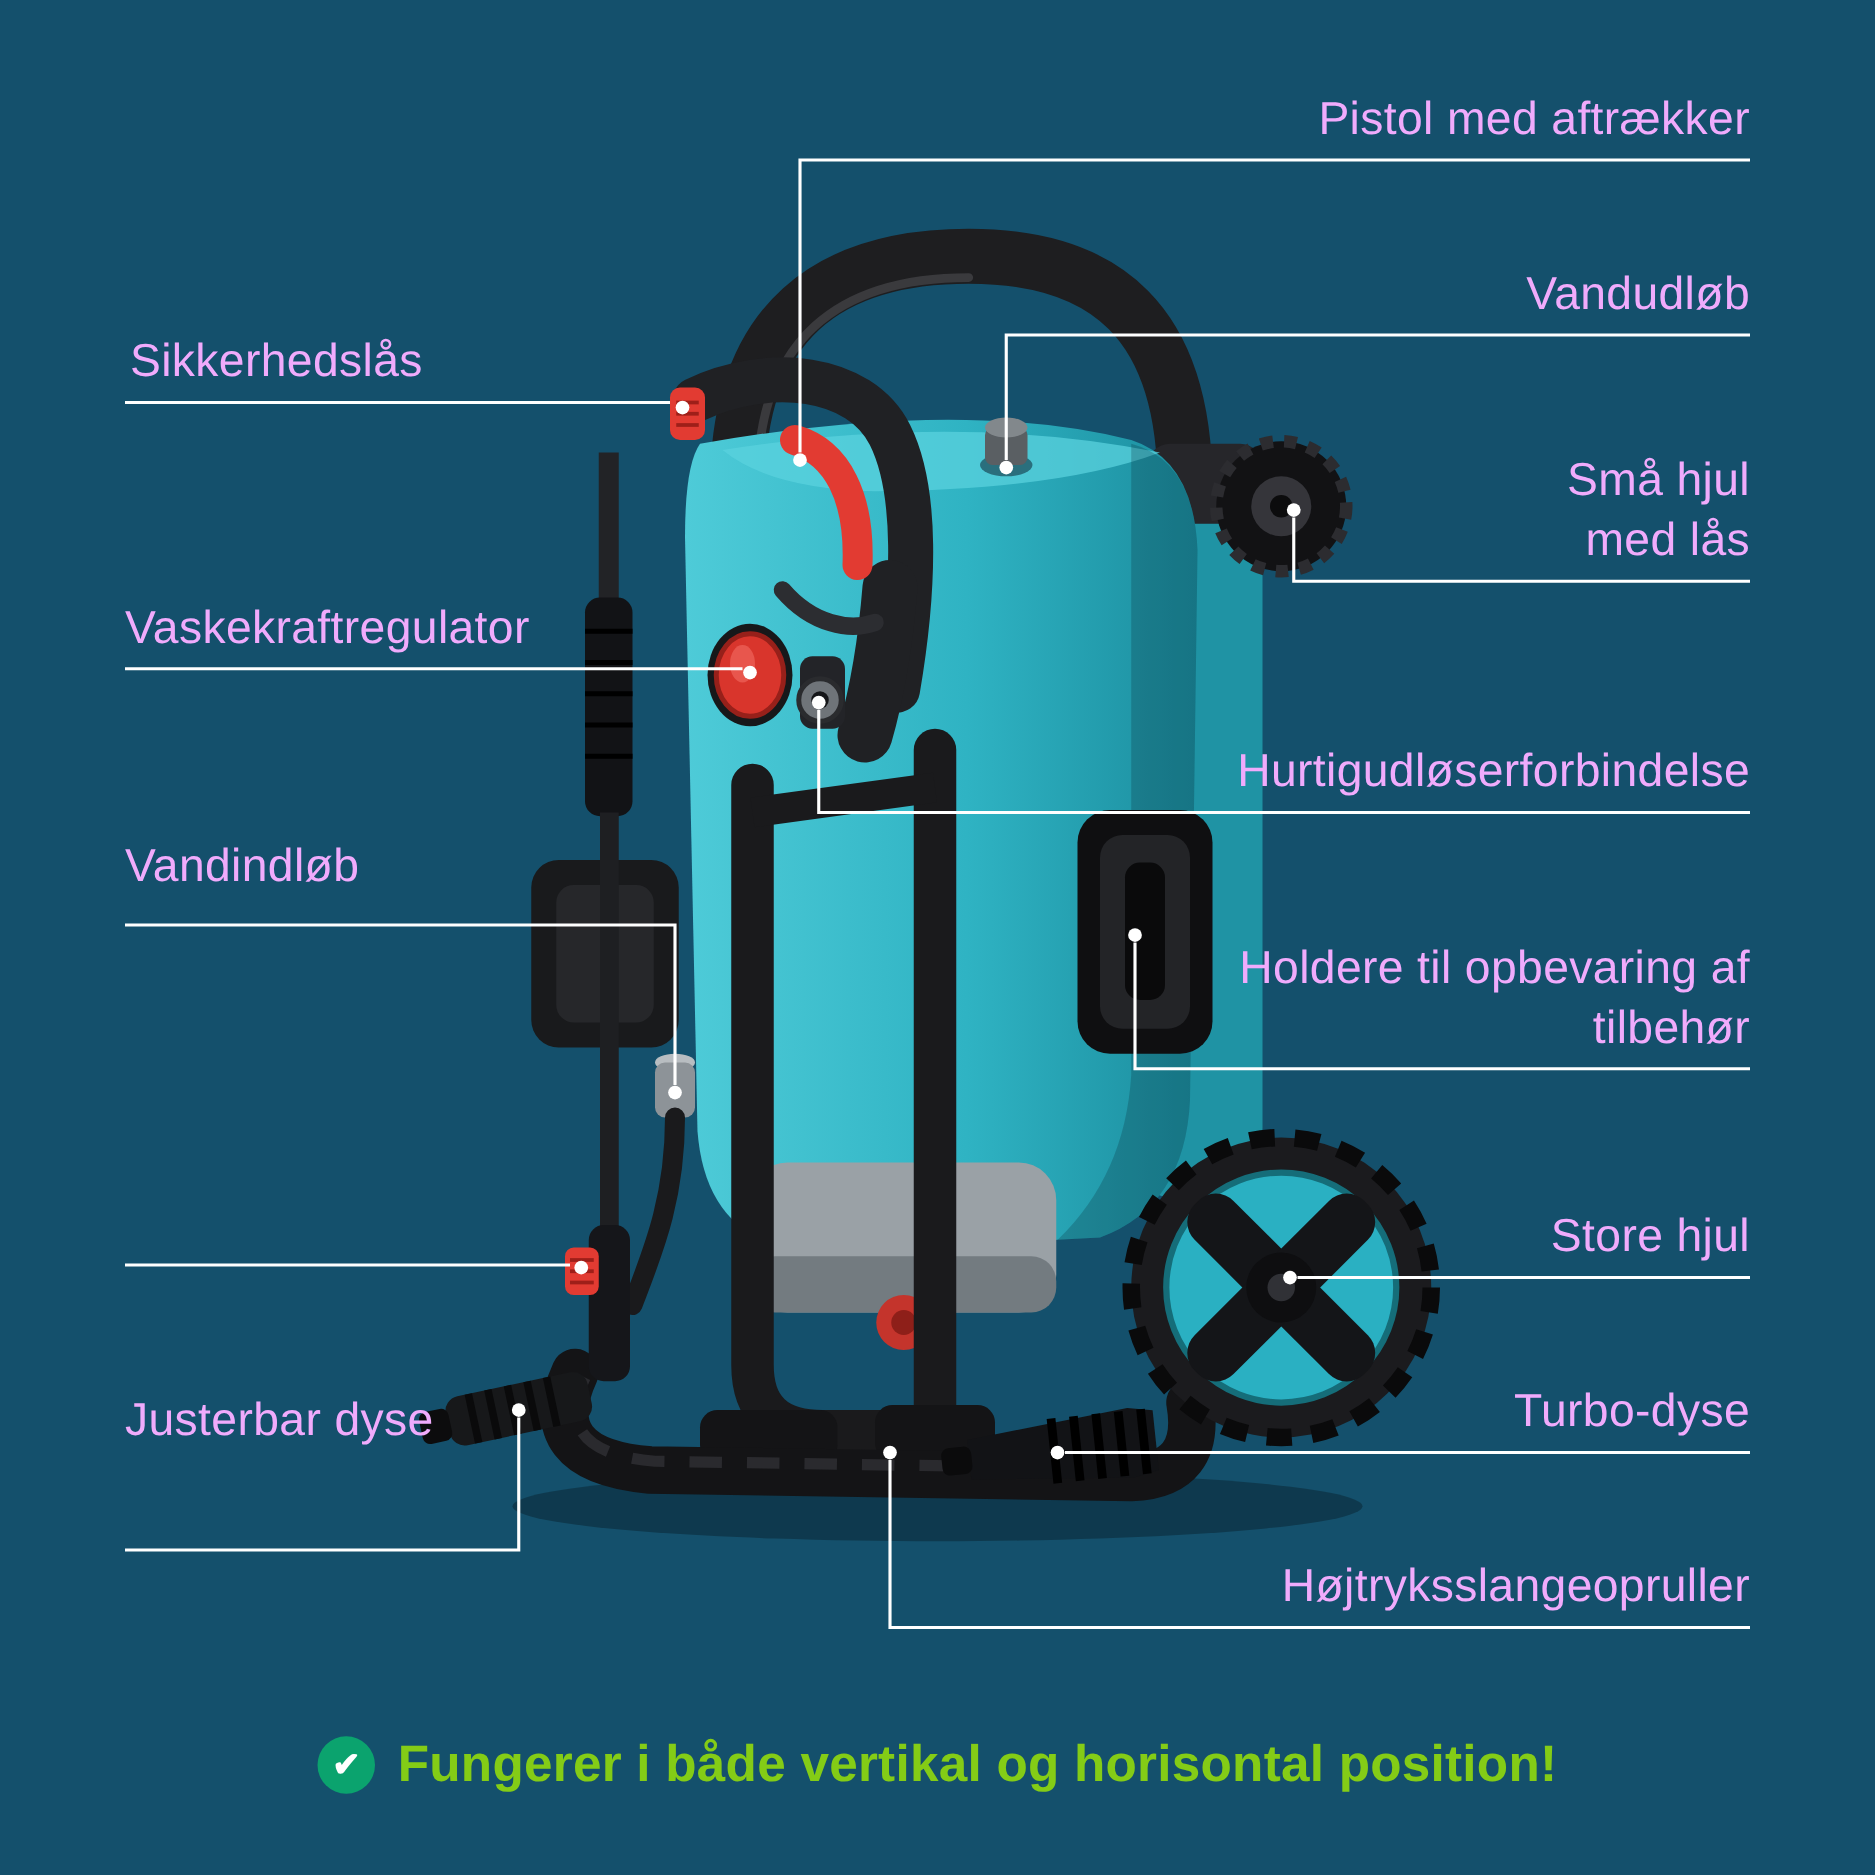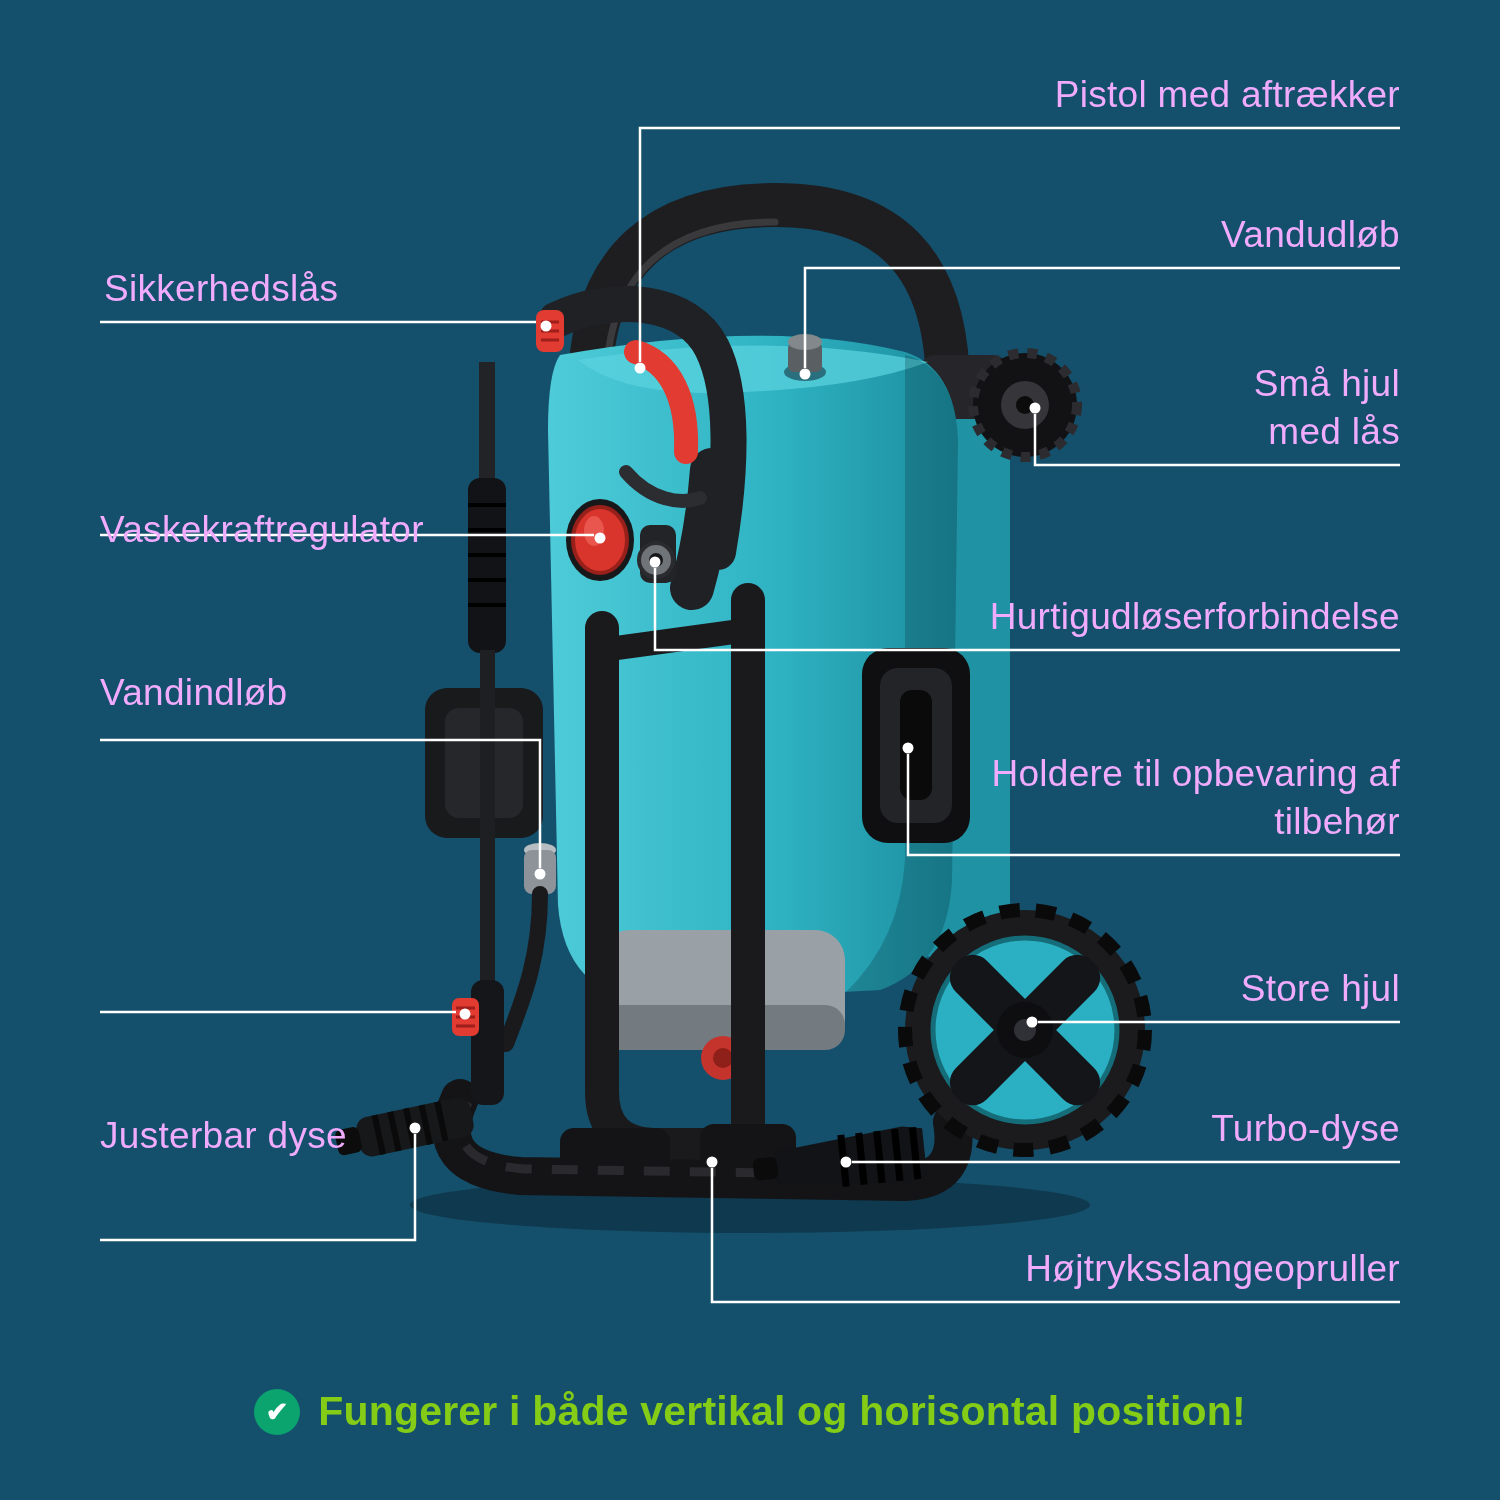--- a/index.html
+++ b/index.html
@@ -186,21 +186,21 @@
       <circle cx="1035" cy="408" r="5.5"></circle>
       <circle cx="655" cy="562" r="5.5"></circle>
       <circle cx="908" cy="748" r="5.5"></circle>
       <circle cx="1032" cy="1022" r="5.5"></circle>
       <circle cx="846" cy="1162" r="5.5"></circle>
       <circle cx="712" cy="1162" r="5.5"></circle>
     </g>
   </svg>
 
   <div class="label" style="left:104px;top:265px;">Sikkerhedslås</div>
-  <div class="label" style="left:100px;top:478px;margin-top:28px;">Vaskekraftregulator</div>
+  <div class="label" style="left:100px;top:478px;">Vaskekraftregulator</div>
   <div class="label" style="left:100px;top:669px;">Vandindløb</div>
   <div class="label" style="left:100px;top:1112px;">Justerbar dyse</div>
 
   <div class="label r" style="right:100px;top:71px;">Pistol med aftrækker</div>
   <div class="label r" style="right:100px;top:211px;">Vandudløb</div>
   <div class="label r" style="right:100px;top:360px;width:190px;">Små hjul med lås</div>
   <div class="label r" style="right:100px;top:593px;">Hurtigudløserforbindelse</div>
   <div class="label r" style="right:100px;top:750px;width:440px;">Holdere til opbevaring af tilbehør</div>
   <div class="label r" style="right:100px;top:965px;">Store hjul</div>
   <div class="label r" style="right:100px;top:1105px;">Turbo-dyse</div>

